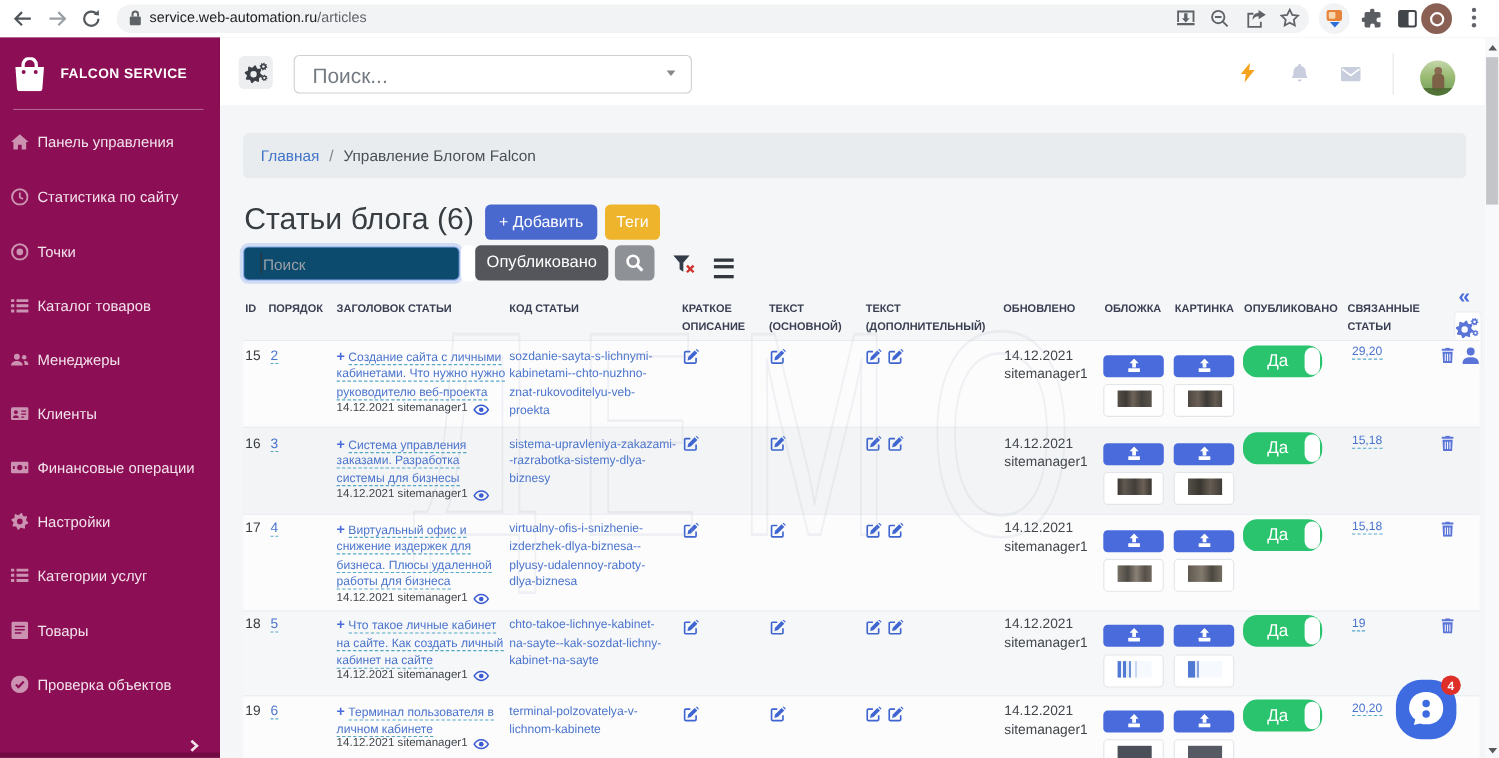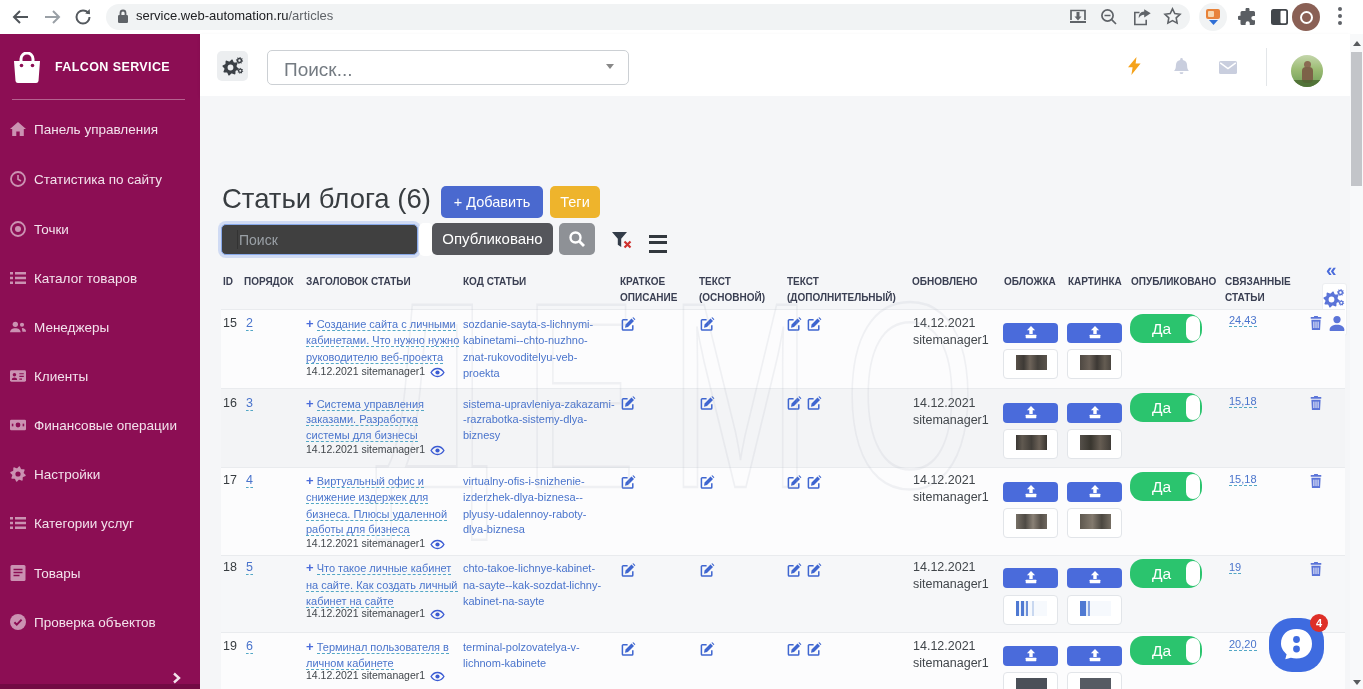--- a/index.html
+++ b/index.html
@@ -25,21 +25,21 @@
 
 #content{position:absolute;left:200px;top:96px;width:1150px;height:593px;background:#f5f6f8;}
 #crumb{position:absolute;left:21px;top:25px;width:1112px;height:41px;background:#e9ecef;border-radius:5px;font-size:14px;}
 #crumb a{color:#4074c8;text-decoration:none;}
 #crumb .sep{color:#7a8288;margin:0 9px;}
 #crumb .cur{color:#495057;}
 #h1{position:absolute;left:22px;top:87px;font-size:27.5px;color:#383d41;}
 .btn{position:absolute;border-radius:5px;color:#fff;text-align:center;}
 #btnadd{left:241px;top:90px;width:102px;height:32px;background:#4a69cf;font-size:14.5px;line-height:32px;}
 #btntags{left:350px;top:90px;width:50px;height:32px;background:#eeb42c;font-size:14.5px;line-height:32px;}
-#searchinput{position:absolute;left:21px;top:128px;width:195px;height:29px;border:1px solid #88a9ea;border-radius:5px;background:#404040;box-shadow:0 0 0 3px rgba(100,140,230,.25);}
+#searchinput{position:absolute;left:21px;top:128px;width:195px;height:29px;border:1px solid #88a9ea;border-radius:5px;background:#0c4a6e;box-shadow:0 0 0 3px rgba(100,140,230,.25);}
 #searchinput .ph{position:absolute;left:17px;top:7px;color:#9aa0a6;font-size:14px;}
 #searchinput .cursor{position:absolute;left:15px;top:5px;width:1px;height:19px;background:#333;}
 #pillwhite{position:absolute;left:219px;top:127px;width:14px;height:33px;background:#fff;border-radius:5px;}
 #btnpub{position:absolute;left:232px;top:127px;width:121px;height:32px;background:#55565b;border-radius:5px;color:#fff;font-size:15px;line-height:32px;text-align:center;}
 #btnmag{position:absolute;left:359px;top:127px;width:36px;height:32px;background:#8e9196;border-radius:5px;}
 
 .hdr{position:absolute;font-size:10px;font-weight:bold;color:#3a3f52;line-height:16px;white-space:nowrap;}
 .row{position:absolute;left:21px;width:1124px;}
 .id{position:absolute;left:23px;font-size:12.5px;color:#383d41;}
 .lnk{color:#4a74cc;border-bottom:1px dashed #53a7c5;text-decoration:none;}
@@ -217,20 +217,23 @@
       </svg>
     <div class="abs" style="left:1066px;top:14px;width:1px;height:38px;background:#e3e6e9"></div>
     <div class="abs" style="left:1091px;top:21px;width:32px;height:32px;border-radius:50%;overflow:hidden;background:linear-gradient(180deg,#c4d6ab 0%,#9cbc74 45%,#6d9c55 100%)">
       <div class="abs" style="left:13px;top:6px;width:7px;height:7px;border-radius:50%;background:#8a6b52"></div>
       <div class="abs" style="left:11px;top:12px;width:11px;height:16px;border-radius:4px;background:#7d6248"></div>
       <div class="abs" style="left:0;top:25px;width:32px;height:7px;background:rgba(72,104,48,.8)"></div>
     </div>
   </div>
 
   <div id="content">
+    <div id="crumb">
+        <span style="position:absolute;left:16px;top:12px;"><a href="#">Главная</a><span class="sep">/</span><span class="cur">Управление Блогом Falcon</span></span>
+      </div>
     <div id="h1">Статьи блога (6)</div>
     <div class="btn" id="btnadd">+ Добавить</div>
     <div class="btn" id="btntags">Теги</div>
     <div id="searchinput">
         <span class="cursor"></span>
         <span class="ph">Поиск</span>
       </div>
     <div id="pillwhite"></div>
     <div id="btnpub">Опубликовано</div>
     <div id="btnmag">
@@ -320,21 +323,21 @@
     <div class="thumb" style="left:803px;top:253px">
         <div class="timg i1"></div>
       </div>
     <div class="thumb" style="left:867px;top:253px">
         <div class="timg i1b"></div>
       </div>
     <div class="tgl" style="top:218px">
         <span class="txt">Да</span>
         <span class="knob"></span>
       </div>
-    <div class="rel" style="top:218px"><span class="lnk">24,43</span></div>
+    <div class="rel" style="top:218px"><span class="lnk">29,20</span></div>
     <svg class="abs" style="left:1110px;top:220px" width="12" height="14" viewBox="0 0 13 15">
         <path fill="#5b74d8" d="M4.6 0h3.8l.4 1h3.4v1.9H.8V1h3.4zM1.5 4h10l-.6 11h-8.8z"></path>
         <path stroke="#fff" stroke-width="1" d="M4.2 6v7M6.5 6v7M8.8 6v7"></path>
       </svg>
     <svg class="abs" style="left:1129px;top:219px" width="16" height="16" viewBox="0 0 16 16">
         <circle cx="8" cy="4.6" r="3.6" fill="#5b74d8"></circle>
         <path fill="#5b74d8" d="M2.2 16a1.2 1.2 0 0 1-1.6-1.2c.3-3.4 3.2-5 7.4-5s7.1 1.6 7.4 5a1.2 1.2 0 0 1-1.6 1.2z"></path>
       </svg>
     <div class="id" style="top:300px">16</div>
     <div class="abs" style="left:46px;top:300px;font-size:12.5px"><span class="lnk">3</span></div>

